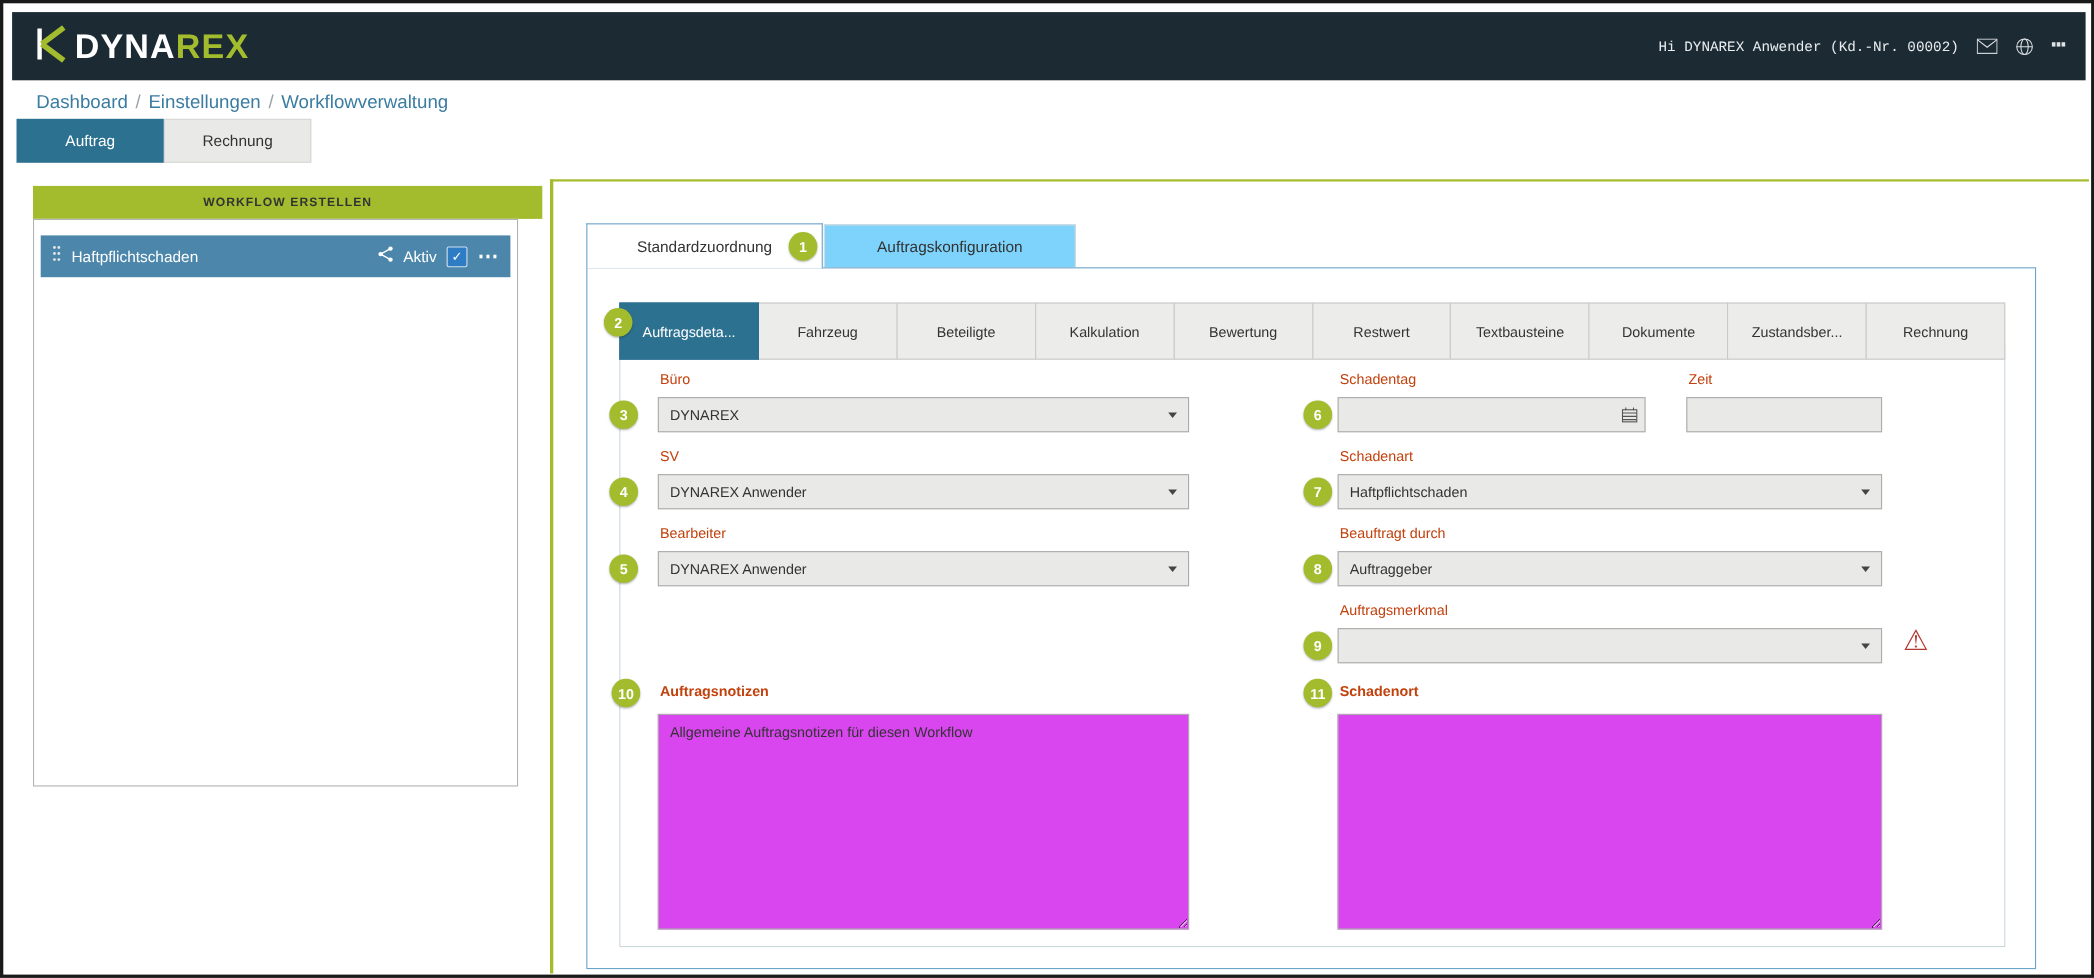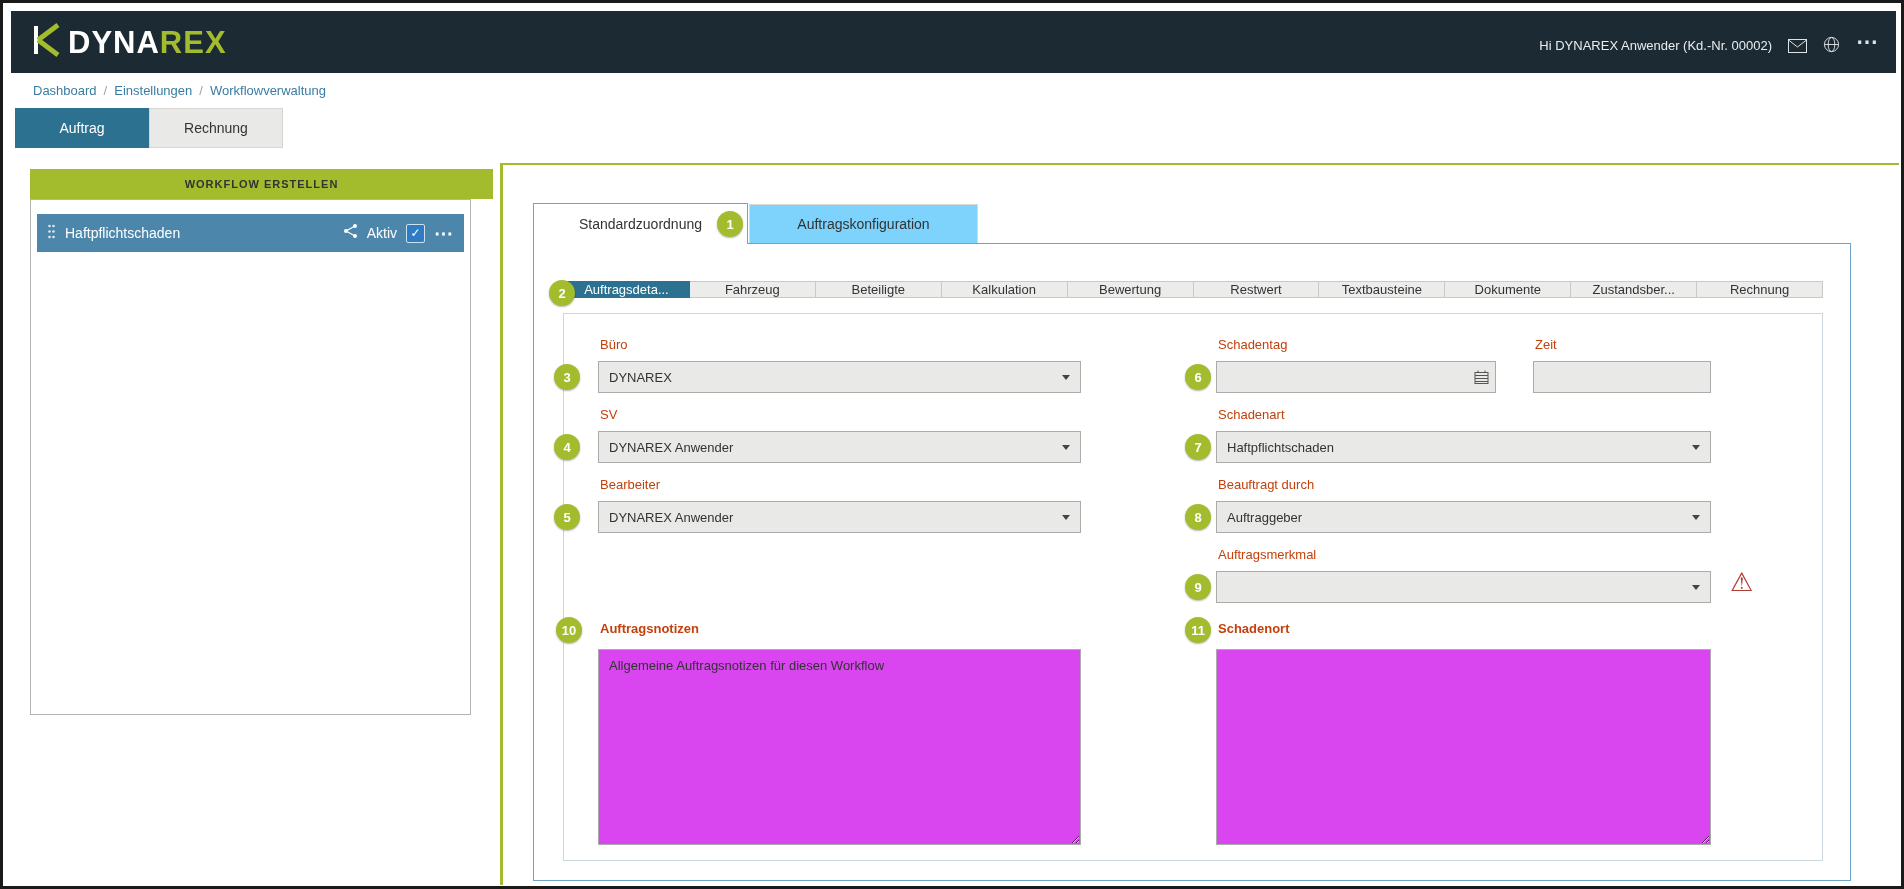--- a/index.html
+++ b/index.html
@@ -6,27 +6,27 @@
   .page{position:relative;width:1904px;height:889px;box-sizing:border-box;border:3px solid #1a1a1a;
         background:#fff;font-family:"Liberation Sans",sans-serif;overflow:hidden;}
 
   
   .topbar{position:absolute;left:8px;top:8px;width:1885px;height:62px;background:#1b2a33;
           display:flex;align-items:center;justify-content:space-between;
           padding:0 18px 0 20px;box-sizing:border-box;}
   .logo{display:flex;align-items:center;gap:7px;}
   .logo-text{font-size:31px;font-weight:bold;color:#fff;letter-spacing:1px;line-height:1;}
   .logo-rex{color:#a3bc2d;}
-  .topbar-right{display:flex;align-items:flex-end;gap:16px;}
+  .topbar-right{display:flex;align-items:center;gap:16px;font-family:Liberation Mono, monospace;}
   .greeting{color:#e9edef;font-size:13px;}
   .tb-icon{display:flex;align-items:center;cursor:pointer;}
   .more-icon{color:#dfe3e5;font-size:22px;font-weight:bold;line-height:1;}
 
   
-  .breadcrumb{position:absolute;left:30px;top:80px;font-size:13px;display:flex;gap:7px;align-items:center;}
+  .breadcrumb{position:absolute;left:30px;top:80px;font-size:17px;display:flex;gap:7px;align-items:center;}
   .crumb{color:#3a7ca1;cursor:pointer;}
   .crumb-sep{color:#9aa3a8;}
 
   
   .main-tabs{position:absolute;left:12px;top:105px;display:flex;}
   .main-tab{width:134px;height:40px;display:flex;align-items:center;justify-content:center;
             font-size:14px;cursor:pointer;box-sizing:border-box;}
   .main-tab.active{background:#2d7191;color:#fff;}
   .main-tab.inactive{background:#e9e9e7;color:#333;border:1px solid #d6d6d4;}
 
@@ -50,21 +50,21 @@
   .pane-tab1{position:absolute;left:530px;top:200px;width:215px;height:41px;background:#fff;
              border:1px solid #6ba3c9;border-bottom:none;box-sizing:border-box;display:flex;
              align-items:center;justify-content:center;font-size:14px;color:#333;z-index:3;cursor:pointer;}
   .pane-tab2{position:absolute;left:746px;top:201px;width:229px;height:40px;background:#7dd3fc;
              border:1px solid #dadad8;box-sizing:border-box;display:flex;align-items:center;
              justify-content:center;font-size:14px;color:#333;cursor:pointer;}
   .pane-box{position:absolute;left:530px;top:240px;width:1318px;height:638px;border:1px solid #6ba3c9;
             background:#fff;box-sizing:border-box;z-index:1;}
 
   
-  .subtabs{position:absolute;left:560px;top:272px;width:1260px;height:23px;display:flex;z-index:2;align-items:flex-end;}
+  .subtabs{position:absolute;left:560px;top:272px;width:1260px;height:52px;display:flex;z-index:2;}
   .subtab{flex:1 1 0;display:flex;align-items:center;justify-content:center;background:#ecedeb;
           border:1px solid #c9c9c7;box-sizing:border-box;font-size:13px;color:#333;cursor:pointer;}
   .subtab + .subtab{margin-left:-1px;}
   .subtab.active{background:#2d7191;border-color:#2d7191;color:#fff;position:relative;z-index:2;}
 
   
   .form-box{position:absolute;left:560px;top:310px;width:1260px;height:548px;border:1px solid #ccd7de;
             background:#fff;box-sizing:border-box;z-index:1;}
   .fg{position:absolute;z-index:2;}
   .fg .flabel{display:block;font-size:13px;color:#c2410c;height:18px;margin-bottom:6px;padding-left:2px;}

